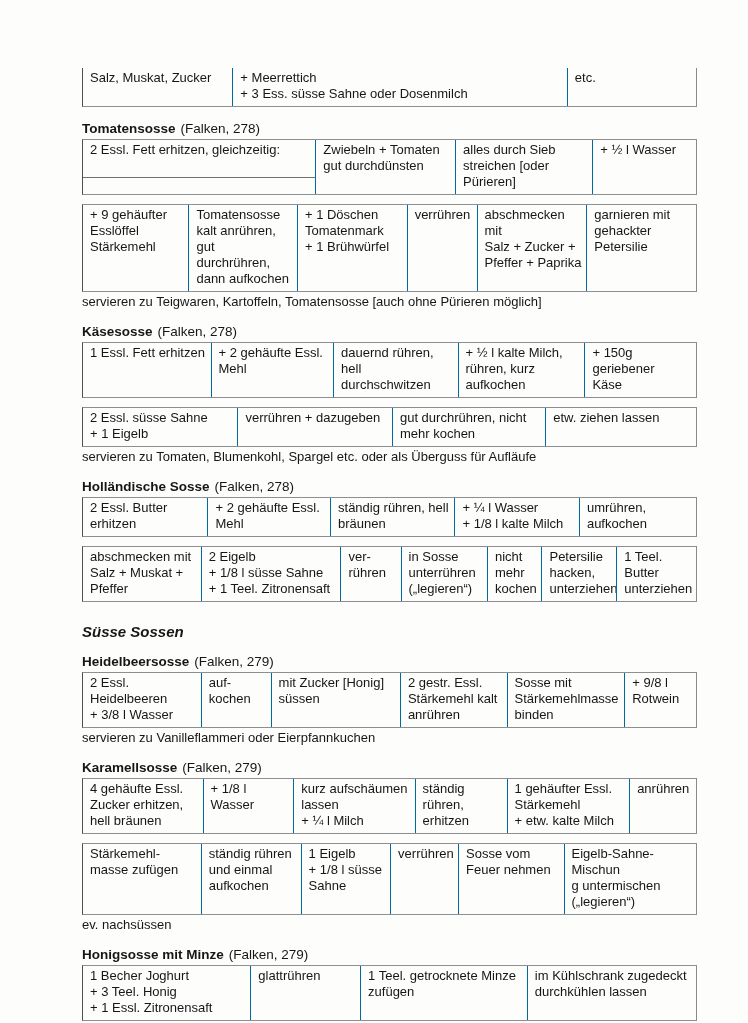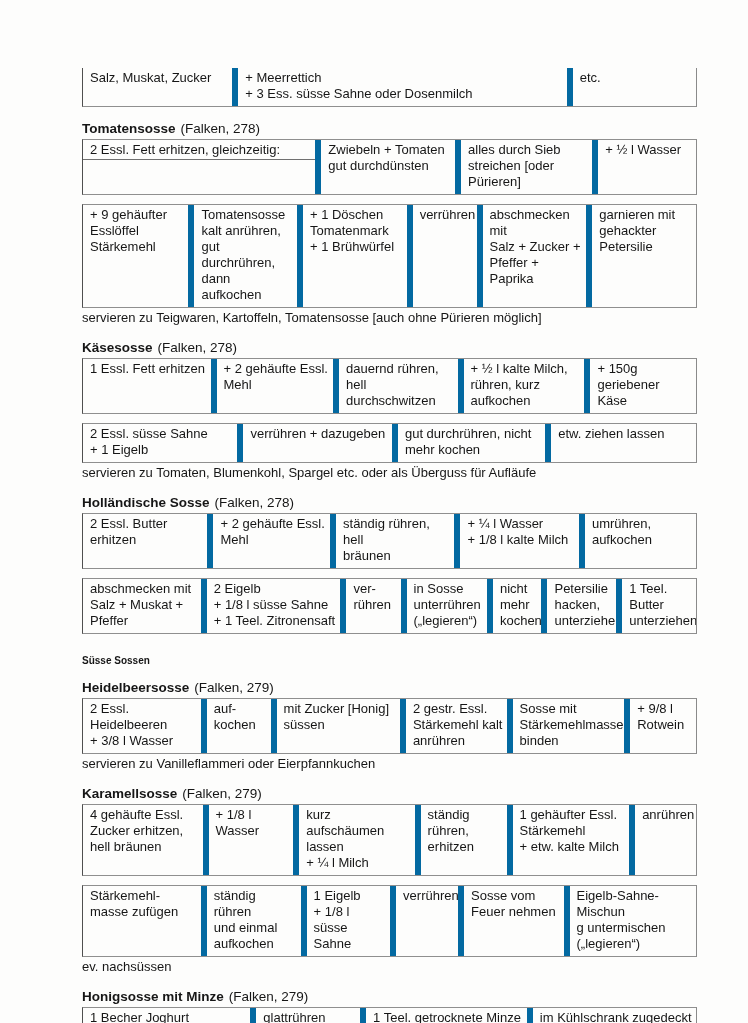--- a/index.html
+++ b/index.html
@@ -28,44 +28,44 @@
     background:#fdfdfc;
     font-size:13px;line-height:16px;
   }
   .tbl.no-top{border-top:none;}
   .cell{
     box-sizing:border-box;
     padding:2px 4px 4px 7px;
     white-space:pre-line;
     overflow:hidden;
   }
-  .cell + .cell{border-left:6px solid #0369a1;}
+  .cell + .cell{border-left:1px solid #0369a1;}
   .cell.split{padding:0;}
   .split-top{
-    padding:2px 4px 1px 7px;
+    padding:2px 4px 19px 7px;
     border-bottom:1px solid #707070;
     white-space:pre-line;
   }
   .split-bottom{
     padding:2px 4px 4px 7px;
     white-space:pre-line;
   }
   
   .sec-heading{
     font-size:13.5px;line-height:17px;
     margin:13px 0 2px 0;
   }
   .sec-title{font-weight:bold;}
   .sec-ref{margin-left:5px;}
   .sec-footer{
     font-size:13px;line-height:16px;
     margin:2px 0 10px 0;
   }
   .group-heading{
-    font-size:10px;font-weight:bold;
+    font-size:15px;font-weight:bold;font-style:italic;
     margin:21px 0 12px 0;
   }
   .tbl + .tbl{margin-top:9px;}
   .carryover{margin-bottom:2px;gap:12px;}
 </style>
 </head>
 <body>
 
 <div class="page">
   <div class="content">

